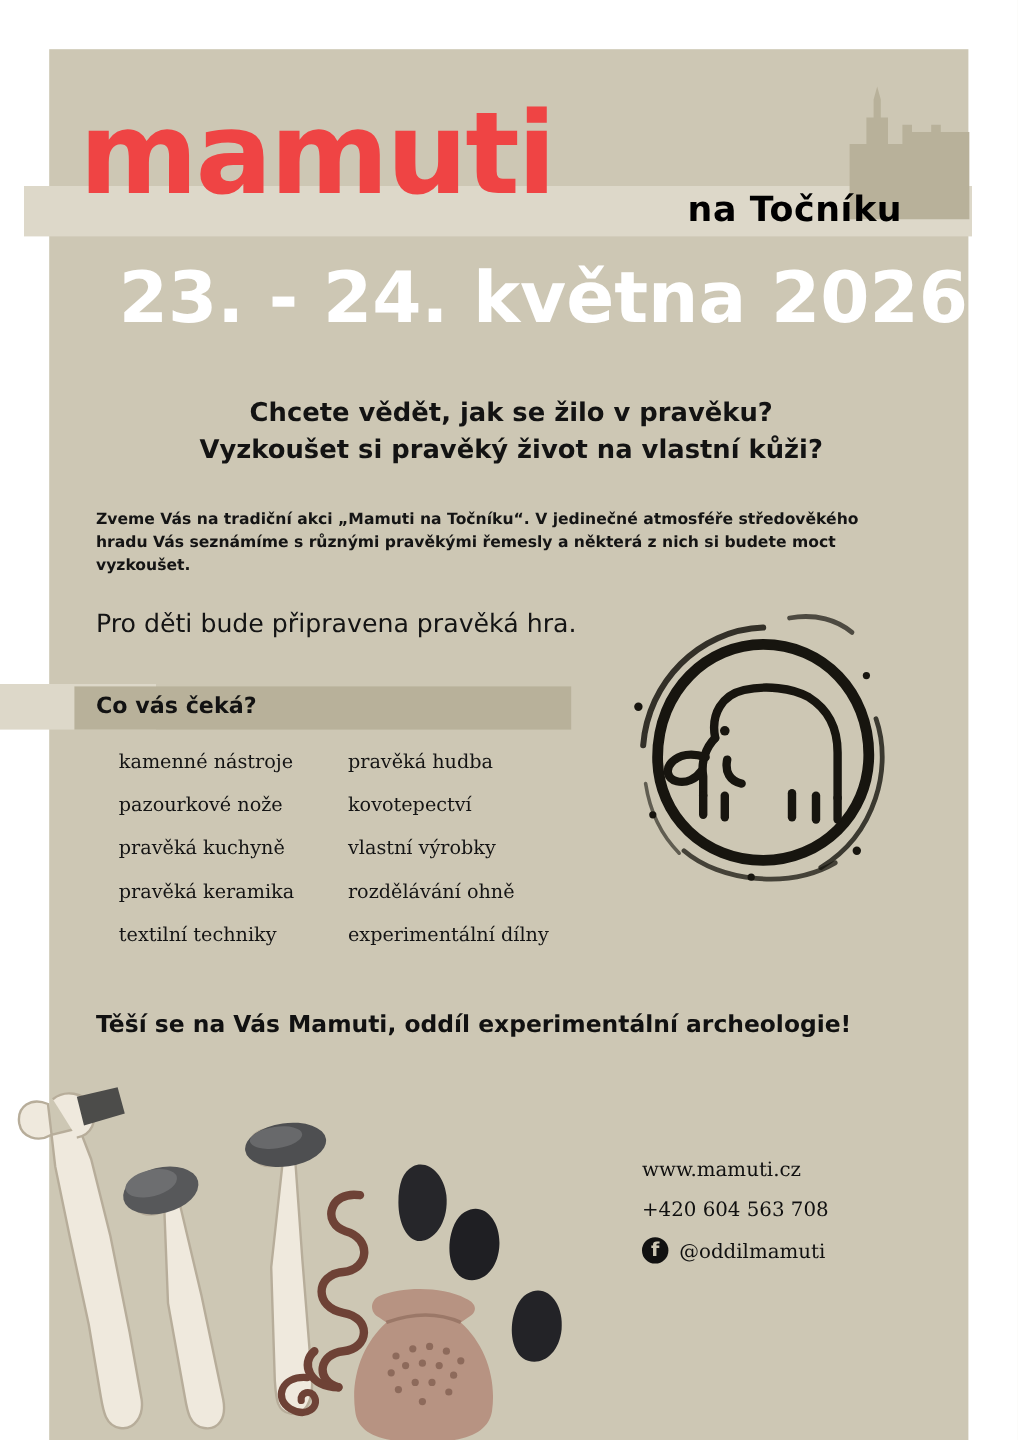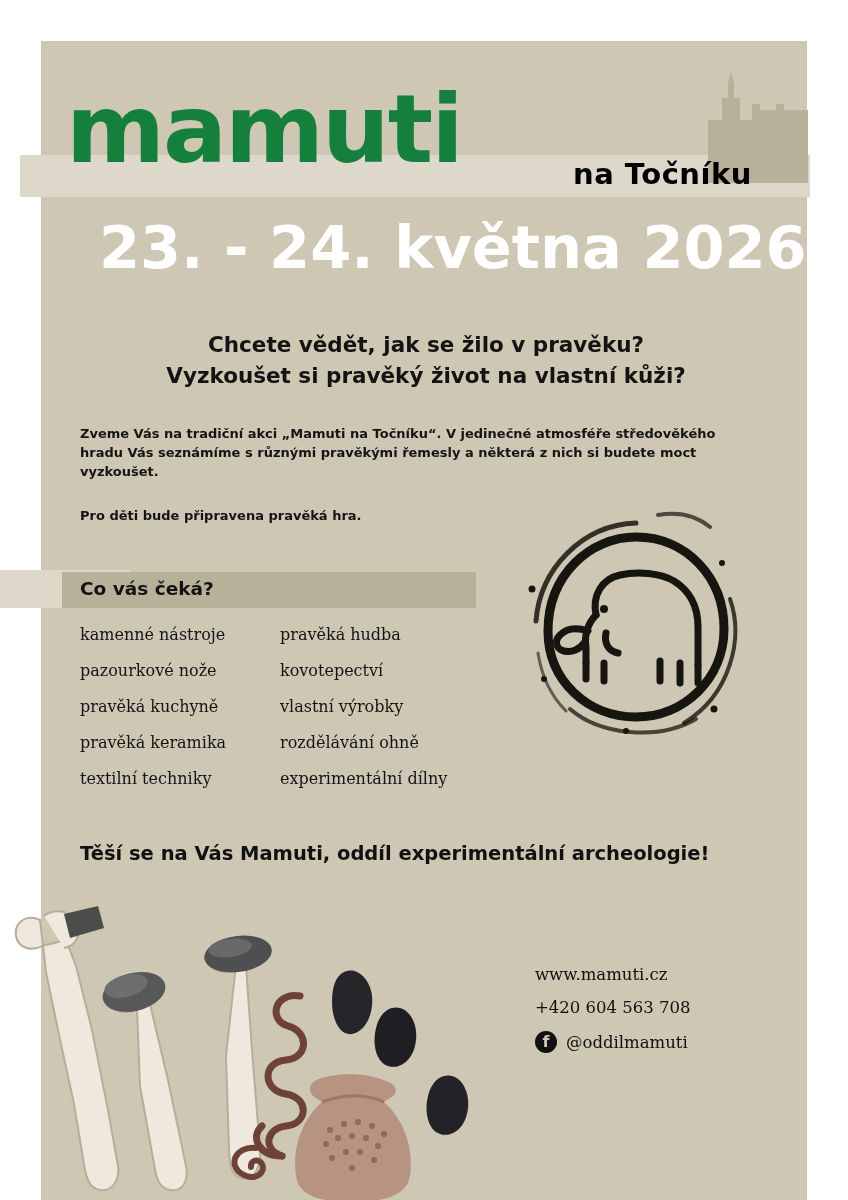--- a/index.html
+++ b/index.html
@@ -62,21 +62,21 @@
 
   
   .mamuti {
     position: absolute;
     left: 66px;
     top: 82px;
     font-family: "DejaVu Sans", sans-serif;
     font-weight: bold;
     font-size: 95px;
     letter-spacing: -2px;
-    color: #15803d;
+    color: #ef4444;
     line-height: 1;
   }
   .na-tocniku {
     position: absolute;
     left: 573px;
     top: 157px;
     font-family: "DejaVu Sans", sans-serif;
     font-weight: bold;
     font-size: 29px;
     letter-spacing: 0.5px;
@@ -118,22 +118,22 @@
     font-size: 13px;
     color: #141414;
     line-height: 1.48;
   }
   .body-text2 {
     position: absolute;
     left: 80px;
     top: 508px;
     width: 620px;
     font-family: "DejaVu Sans", sans-serif;
-    font-weight: bold;
-    font-size: 13px;
+    font-weight: normal;
+    font-size: 21px;
     color: #141414;
   }
 
   .co-vas-ceka-band {
     position: absolute;
     left: 62px;
     top: 572px;
     width: 414px;
     height: 36px;
     background: #b8b19a;
@@ -152,21 +152,21 @@
     position: absolute;
     left: 80px;
     top: 625px;
     width: 420px;
   }
   .list-row {
     display: flex;
     height: 36px;
     align-items: flex-start;
   }
-  .list-col-a { width: 200px; }
+  .list-col-a { width: 200px; margin-left: 19px; }
   .list-col-b { width: 220px; }
   .list-item {
     font-family: "DejaVu Serif", serif;
     font-size: 16px;
     color: #141414;
   }
 
   .closing {
     position: absolute;
     left: 80px;

